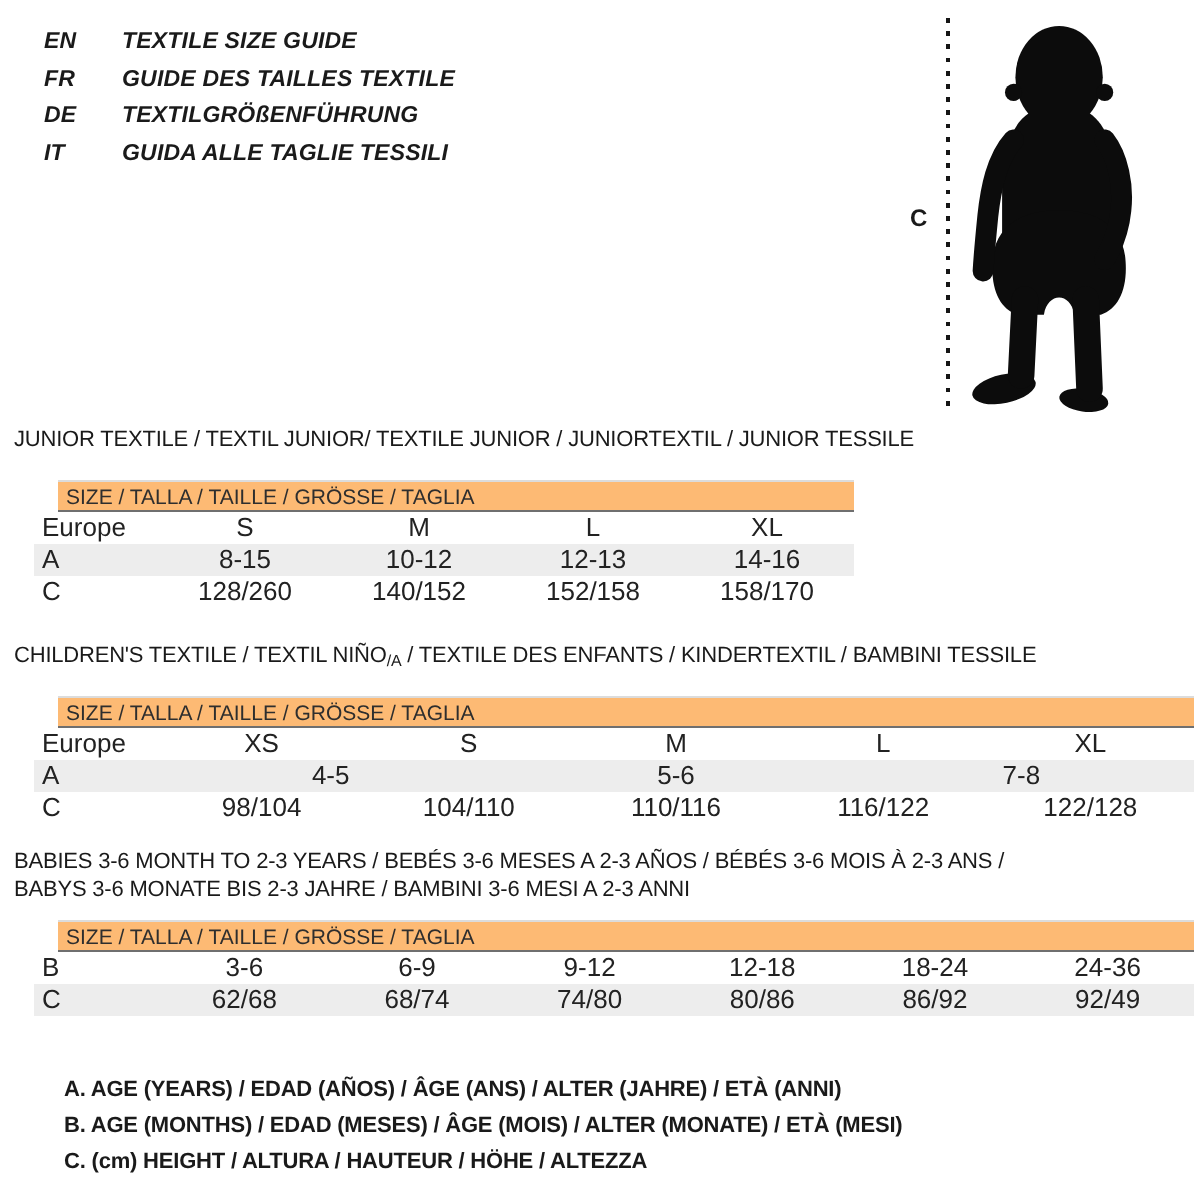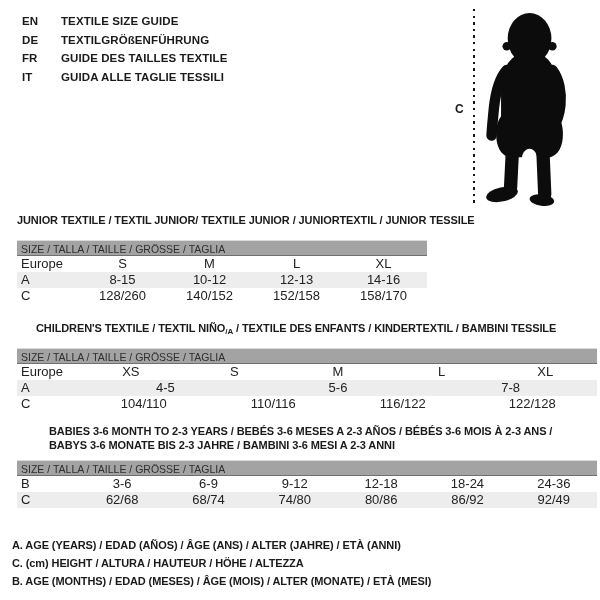--- a/index.html
+++ b/index.html
@@ -3,63 +3,63 @@
 <meta charset="utf-8">
 <style>
   html,body{margin:0;padding:0;}
   body{
     width:600px;height:600px;position:relative;background:#ffffff;
     font-family:"Liberation Sans",sans-serif;color:#1a1a1a;overflow:hidden;
     -webkit-font-smoothing:antialiased;
   }
   
   .lang-block{position:absolute;top:12px;left:22px;}
-  .lang-row{display:flex;height:18.6px;align-items:center;font-weight:bold;font-size:11.5px;letter-spacing:.1px;}
+  .lang-row{display:flex;height:18.6px;align-items:center;font-weight:bold;font-size:11.5px;letter-spacing:.1px;font-style:italic;}
   .lang-code{width:39px;flex:0 0 39px;}
   
   .height-line{
     position:absolute;left:473px;top:9px;width:2px;height:198px;
     background:repeating-linear-gradient(to bottom,#151515 0 2.4px,transparent 2.4px 6.6px);
   }
   .measure-label{position:absolute;left:455px;top:102px;font-size:12px;font-weight:bold;}
   .baby-svg{position:absolute;left:483px;top:5px;width:95px;height:204px;}
   
-  .section-title{position:absolute;left:17px;font-weight:bold;font-size:11px;letter-spacing:-.1px;white-space:nowrap;}
+  .section-title{position:absolute;left:7px;font-weight:normal;font-size:11px;letter-spacing:-.1px;white-space:nowrap;}
   .section-title .sub{font-size:8px;position:relative;top:2px;}
-  .two-line{line-height:14px;margin-left:32px;}
+  .two-line{line-height:14px;}
   .size-table{position:absolute;left:17px;}
   .size-bar{
-    height:16px;line-height:16px;background:#a3a3a3;color:#2e2e2e;
+    height:16px;line-height:16px;background:#fdba74;color:#2e2e2e;
     font-size:10.5px;padding-left:4px;box-sizing:border-box;
-    border-top:1px solid #dcdcdc;border-bottom:1px solid #6f6f6f;
+    border-top:1px solid #dcdcdc;border-bottom:1px solid #6f6f6f;margin-left:12px;
   }
   .t-row{display:flex;height:16px;line-height:16px;font-size:13px;color:#222;}
   .t-row.alt{background:#ededed;}
   .t-label{flex:0 0 62px;padding-left:4px;box-sizing:border-box;}
   .t-cell{flex:1;text-align:center;}
   .w-junior{width:410px;}
   .w-wide{width:580px;}
   
-  .footnotes{position:absolute;left:12px;top:536px;font-weight:bold;font-size:11px;line-height:18px;letter-spacing:-.1px;}
+  .footnotes{position:absolute;left:32px;top:536px;font-weight:bold;font-size:11px;line-height:18px;letter-spacing:-.1px;}
 </style>
 </head>
 <body>
 
 <div class="lang-block">
   <div class="lang-row">
     <span class="lang-code">EN</span>
     <span class="lang-label">TEXTILE SIZE GUIDE</span>
   </div>
   <div class="lang-row">
+    <span class="lang-code">FR</span>
+    <span class="lang-label">GUIDE DES TAILLES TEXTILE</span>
+  </div>
+  <div class="lang-row">
     <span class="lang-code">DE</span>
     <span class="lang-label">TEXTILGRÖßENFÜHRUNG</span>
-  </div>
-  <div class="lang-row">
-    <span class="lang-code">FR</span>
-    <span class="lang-label">GUIDE DES TAILLES TEXTILE</span>
   </div>
   <div class="lang-row">
     <span class="lang-code">IT</span>
     <span class="lang-label">GUIDA ALLE TAGLIE TESSILI</span>
   </div>
 </div>
 
 <div class="height-line"></div>
 <div class="measure-label">C</div>
 <svg class="baby-svg" viewBox="0 0 100 210" xmlns="http://www.w3.org/2000/svg">
@@ -99,41 +99,42 @@
     </div>
     <div class="t-row">
       <div class="t-label">C</div>
       <div class="t-cell">128/260</div>
       <div class="t-cell">140/152</div>
       <div class="t-cell">152/158</div>
       <div class="t-cell">158/170</div>
     </div>
   </div>
 
-<div class="section-title" style="top:322px;margin-left:19px;">
+<div class="section-title" style="top:322px;">
   <span>CHILDREN'S TEXTILE / TEXTIL NIÑO</span><span class="sub">/A</span><span> / TEXTILE DES ENFANTS / KINDERTEXTIL / BAMBINI TESSILE</span>
 </div>
 <div class="size-table w-wide" style="top:348px;">
   <div class="size-bar">SIZE / TALLA / TAILLE / GRÖSSE / TAGLIA</div>
 <div class="t-row">
       <div class="t-label">Europe</div>
       <div class="t-cell">XS</div>
       <div class="t-cell">S</div>
       <div class="t-cell">M</div>
       <div class="t-cell">L</div>
       <div class="t-cell">XL</div>
     </div>
     <div class="t-row alt">
       <div class="t-label">A</div>
       <div class="t-cell">4-5</div>
       <div class="t-cell">5-6</div>
       <div class="t-cell">7-8</div>
     </div>
     <div class="t-row">
       <div class="t-label">C</div>
+      <div class="t-cell">98/104</div>
       <div class="t-cell">104/110</div>
       <div class="t-cell">110/116</div>
       <div class="t-cell">116/122</div>
       <div class="t-cell">122/128</div>
     </div>
   </div>
 
 <div class="section-title two-line" style="top:424px;">
   <div>BABIES 3-6 MONTH TO 2-3 YEARS / BEBÉS 3-6 MESES A 2-3 AÑOS / BÉBÉS 3-6 MOIS À 2-3 ANS /</div>
   <div>BABYS 3-6 MONATE BIS 2-3 JAHRE / BAMBINI 3-6 MESI A 2-3 ANNI</div>
@@ -155,15 +156,15 @@
       <div class="t-cell">68/74</div>
       <div class="t-cell">74/80</div>
       <div class="t-cell">80/86</div>
       <div class="t-cell">86/92</div>
       <div class="t-cell">92/49</div>
     </div>
   </div>
 
 <div class="footnotes">
   <div>A. AGE (YEARS) / EDAD (AÑOS) / ÂGE (ANS) / ALTER (JAHRE) / ETÀ (ANNI)</div>
+  <div>B. AGE (MONTHS) / EDAD (MESES) / ÂGE (MOIS) / ALTER (MONATE) / ETÀ (MESI)</div>
   <div>C. (cm) HEIGHT / ALTURA / HAUTEUR / HÖHE / ALTEZZA</div>
-  <div>B. AGE (MONTHS) / EDAD (MESES) / ÂGE (MOIS) / ALTER (MONATE) / ETÀ (MESI)</div>
 </div>
 
 </body></html>

